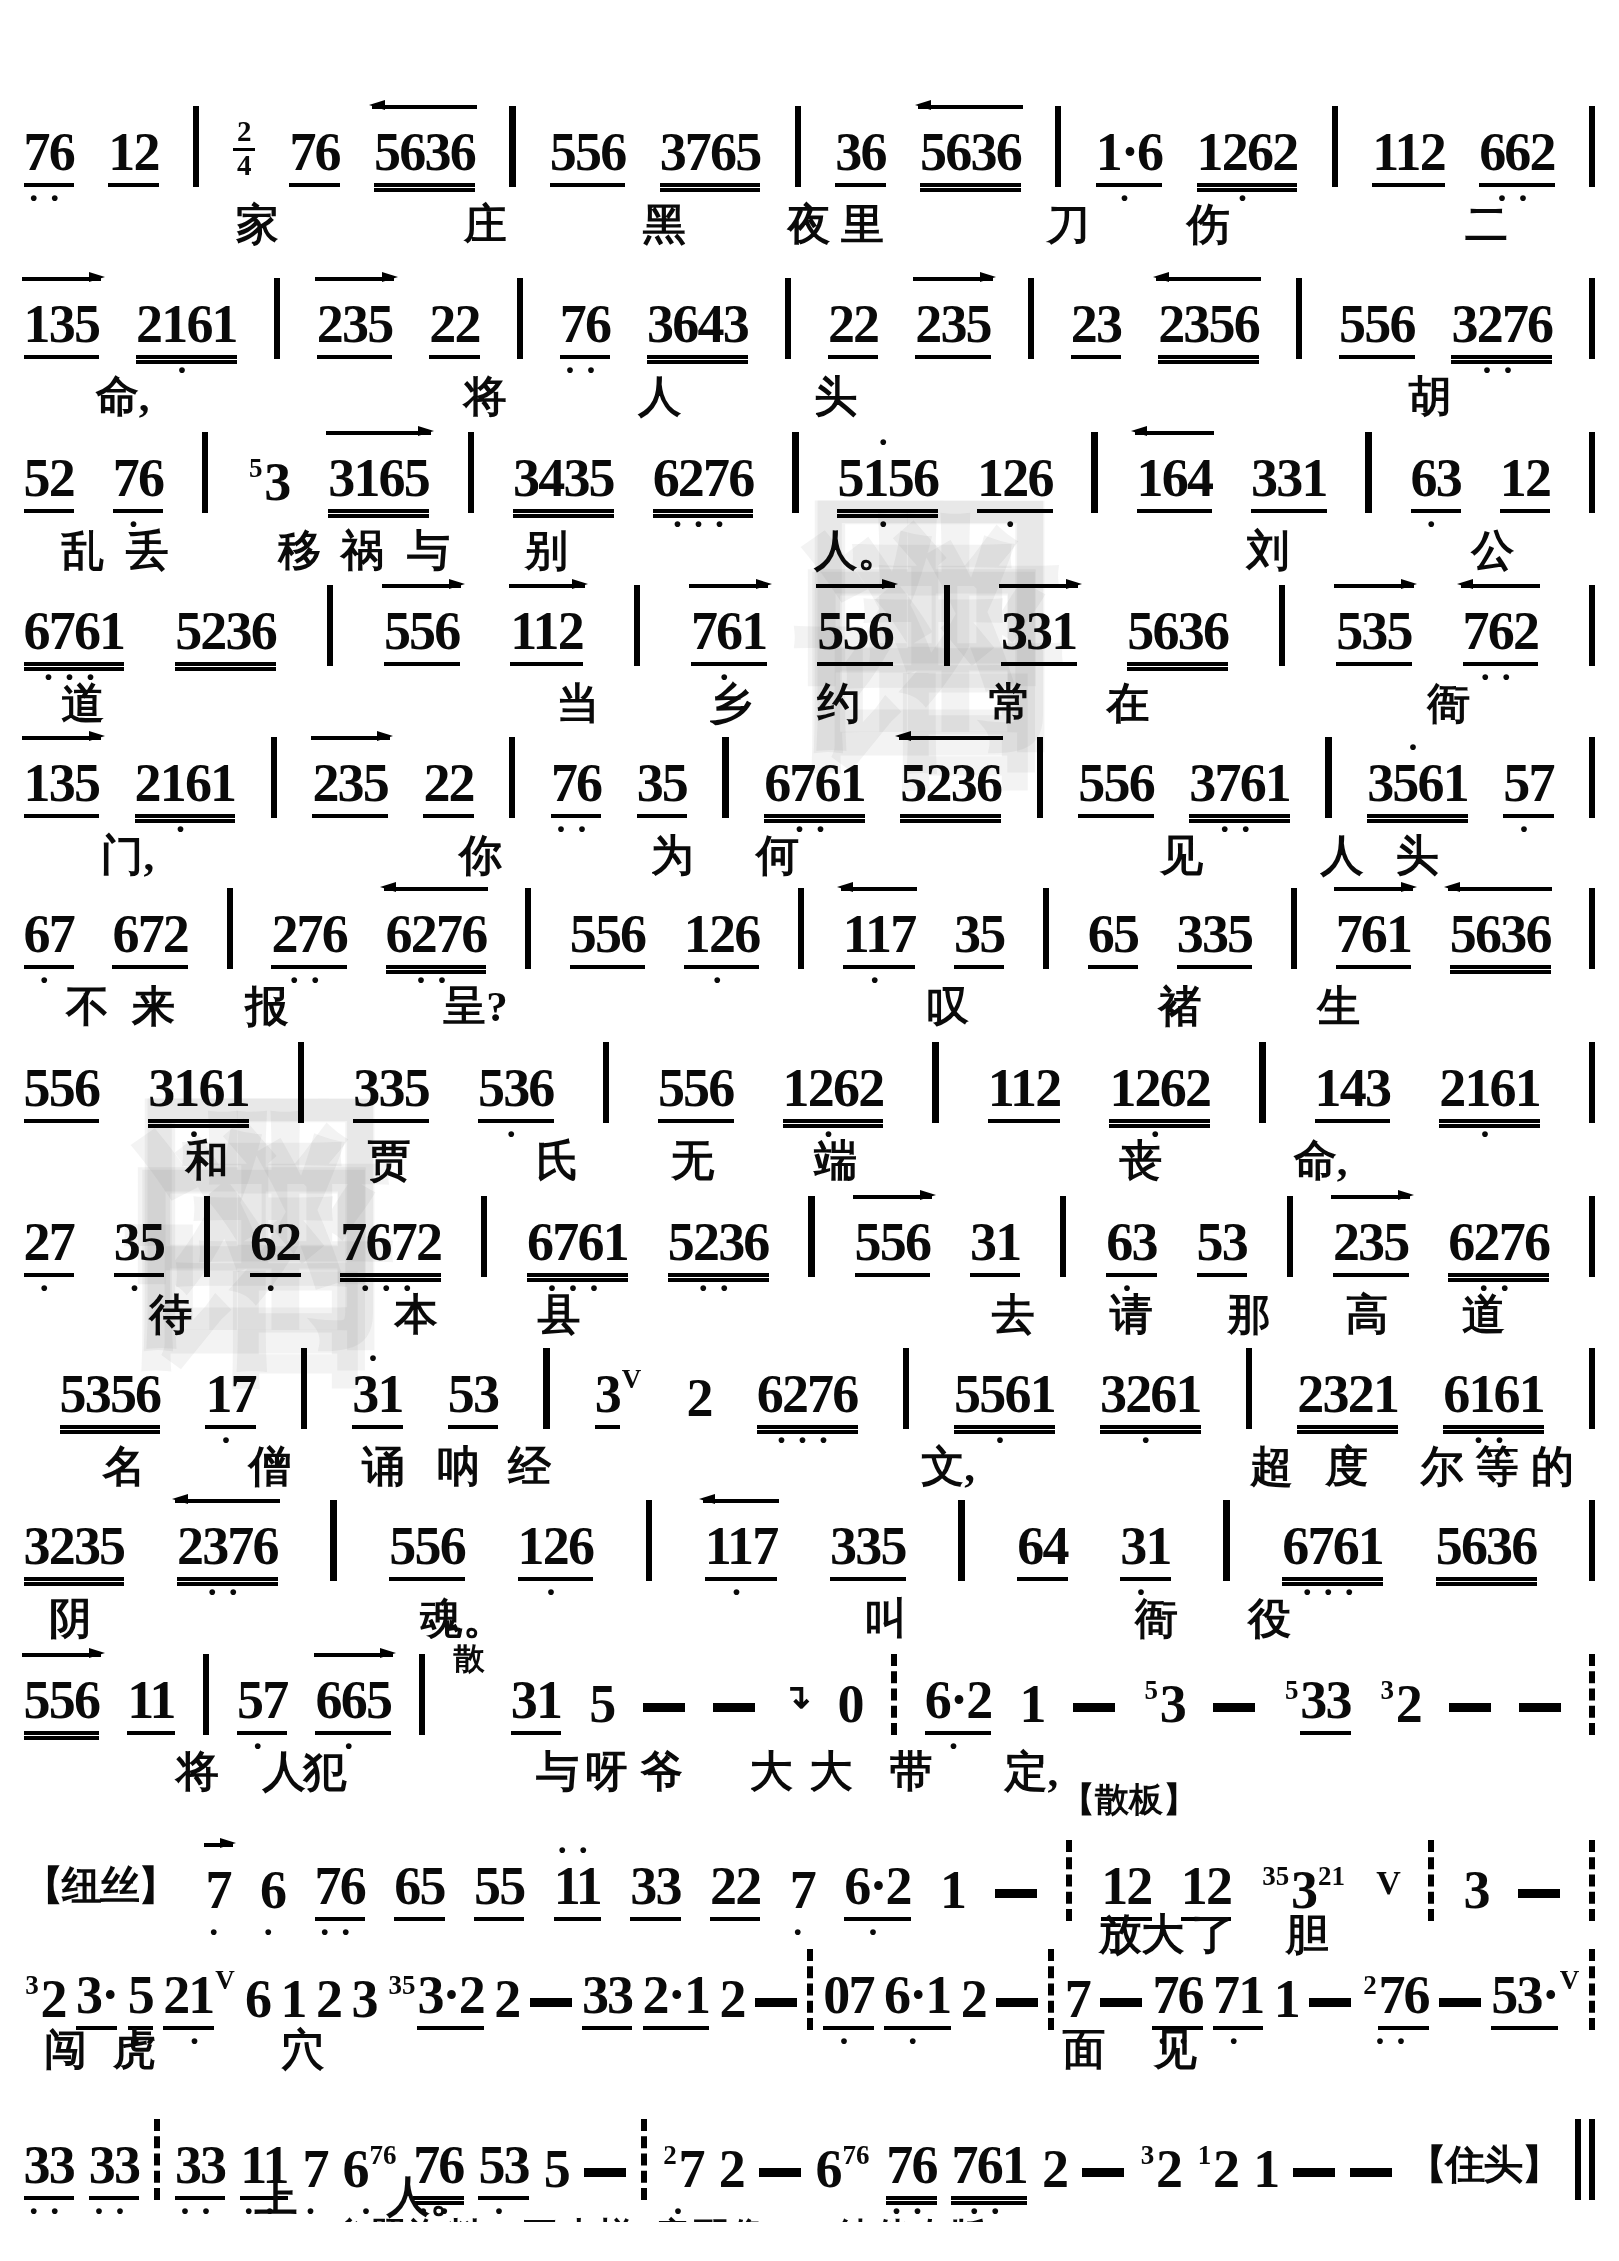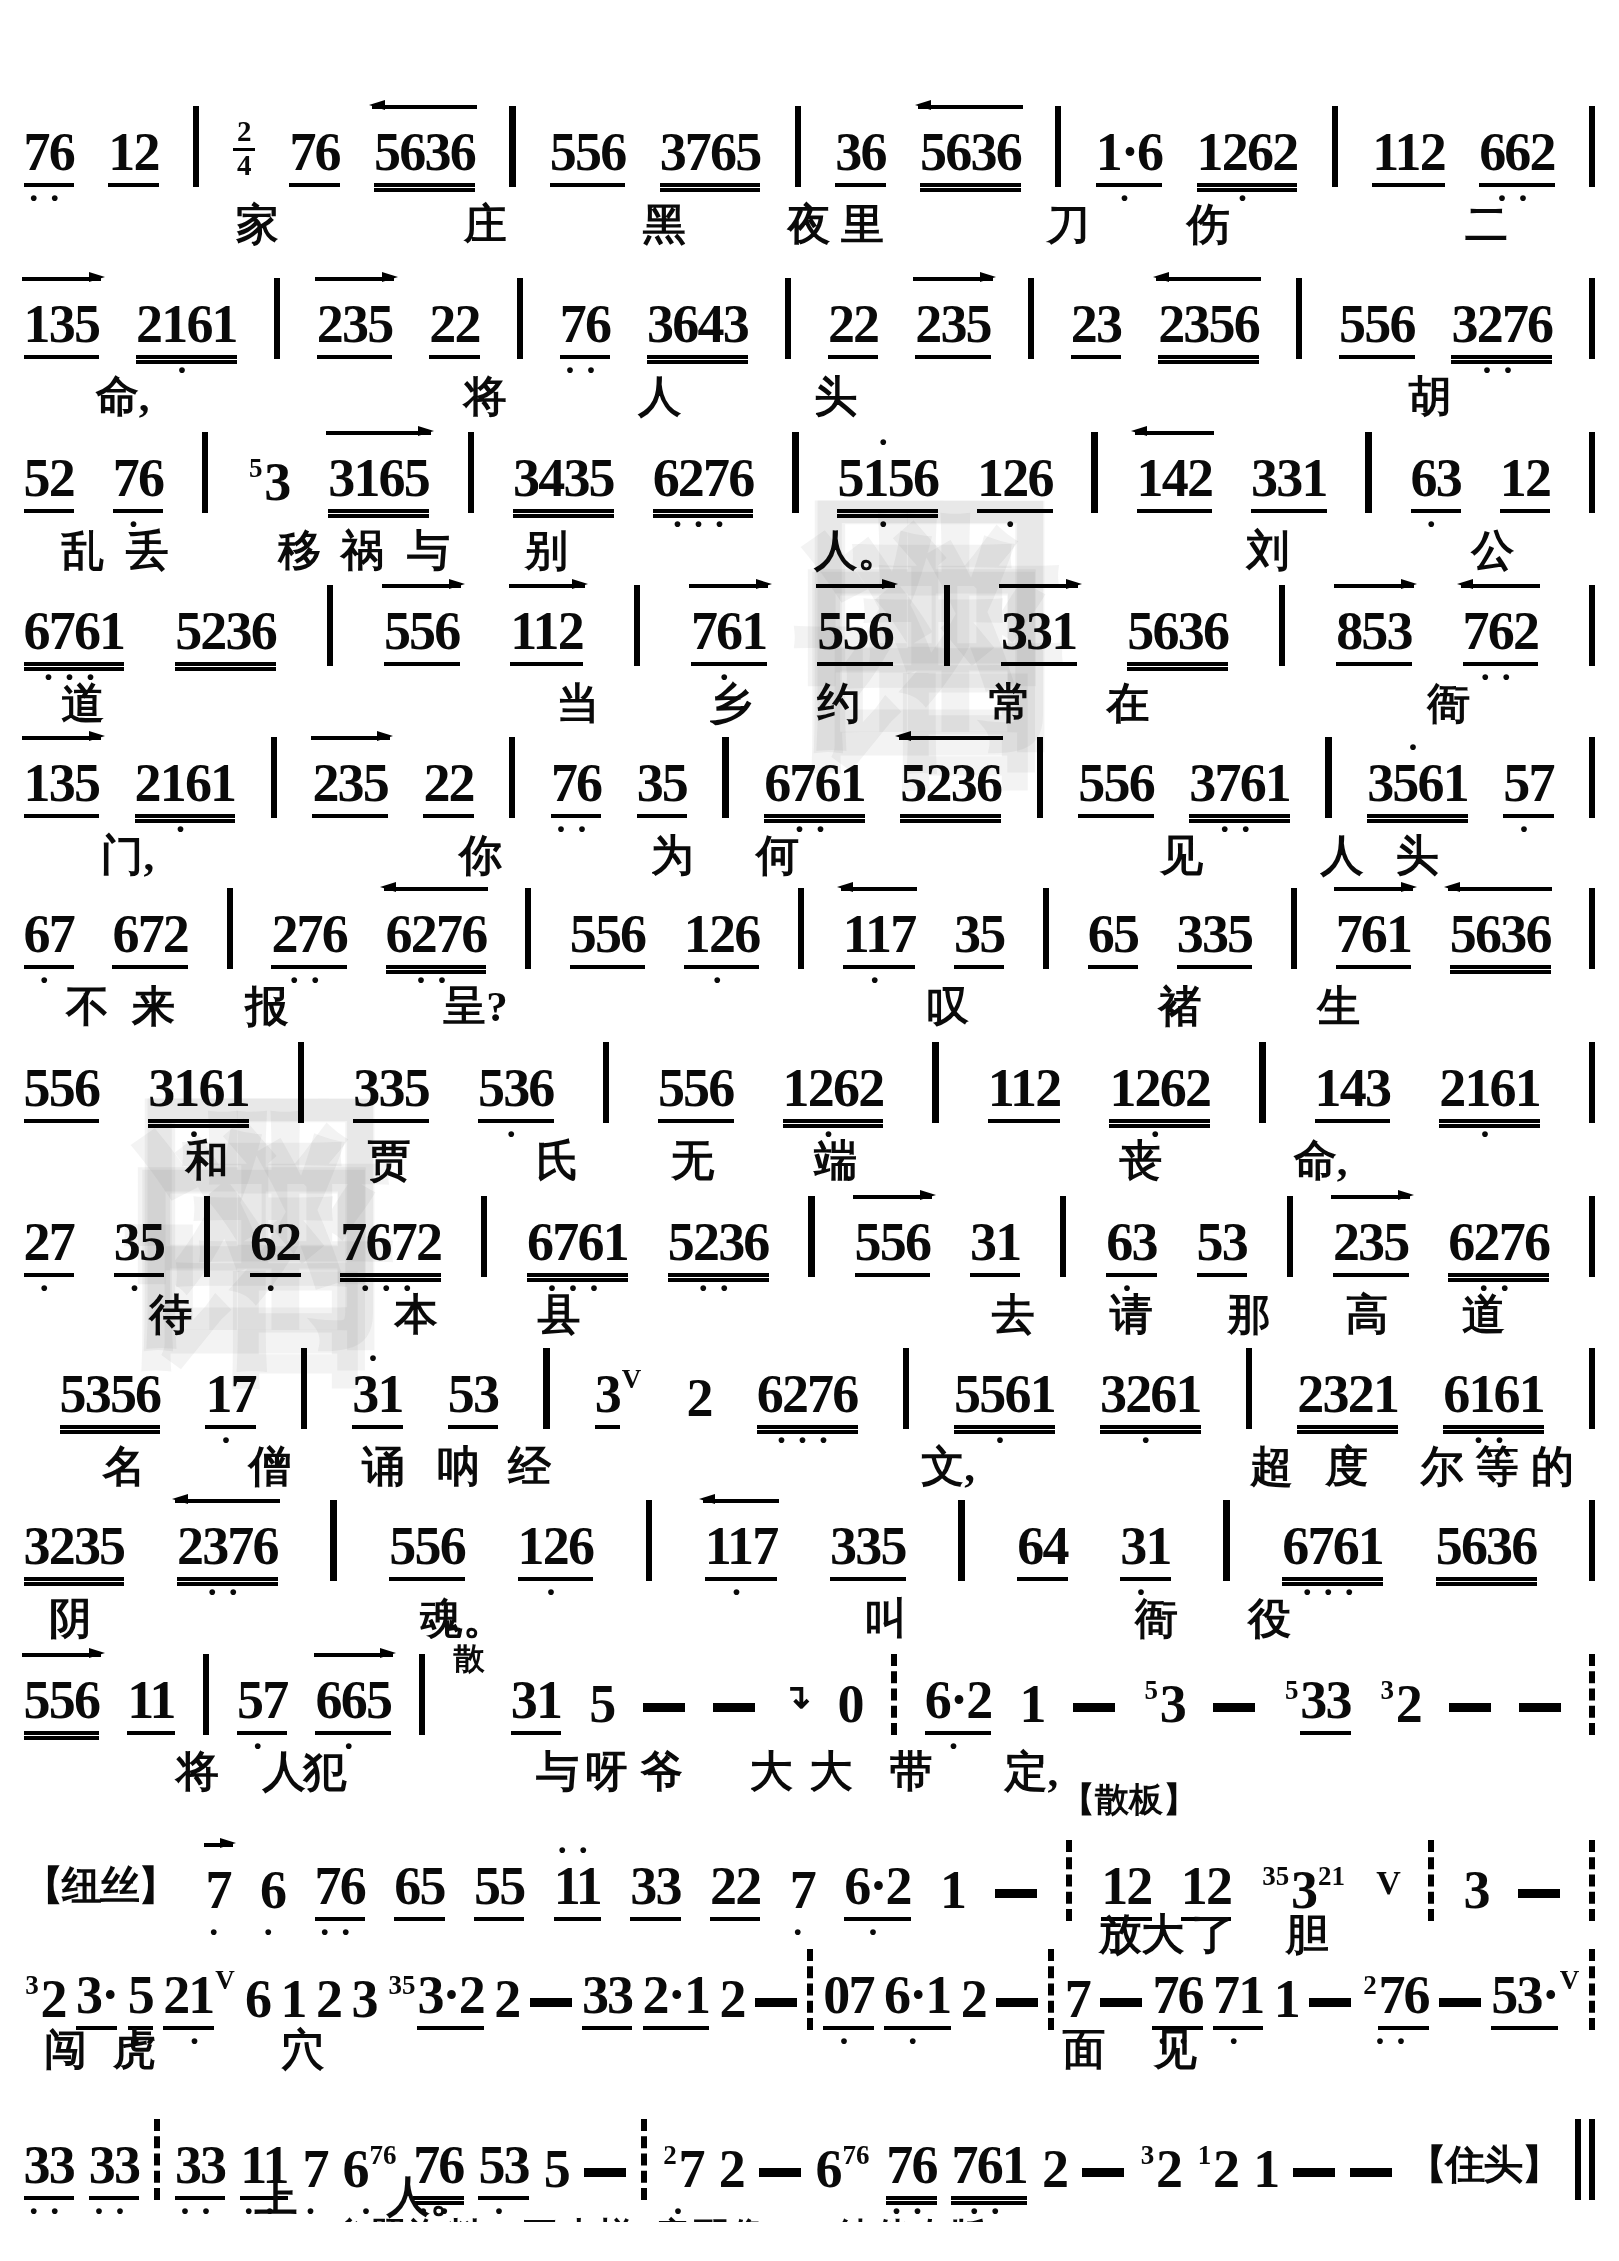--- a/index.html
+++ b/index.html
@@ -224,21 +224,21 @@
             <span class="num u2">5156</span>
             <span class="dotsb">·</span>
             <span class="dotsa">·</span>
           </span>
           <span class="tok">
             <span class="num u1">126</span>
             <span class="dotsb">·</span>
           </span>
           <span class="bar"></span>
           <span class="tok">
-            <span class="num u1">142</span>
+            <span class="num u1">164</span>
             <span class="arc l"></span>
           </span>
           <span class="tok">
             <span class="num u1">331</span>
           </span>
           <span class="bar"></span>
           <span class="tok">
             <span class="num u1">63</span>
             <span class="dotsb">·</span>
           </span>
@@ -290,21 +290,21 @@
           <span class="bar"></span>
           <span class="tok">
             <span class="num u1">331</span>
             <span class="arc r"></span>
           </span>
           <span class="tok">
             <span class="num u2">5636</span>
           </span>
           <span class="bar"></span>
           <span class="tok">
-            <span class="num u1">853</span>
+            <span class="num u1">535</span>
             <span class="arc r"></span>
           </span>
           <span class="tok">
             <span class="num u1">762</span>
             <span class="arc l"></span>
             <span class="dotsb">··</span>
           </span>
           <span class="bar"></span>
         </div>
         <div class="lyrics" style="top: 101px;">

